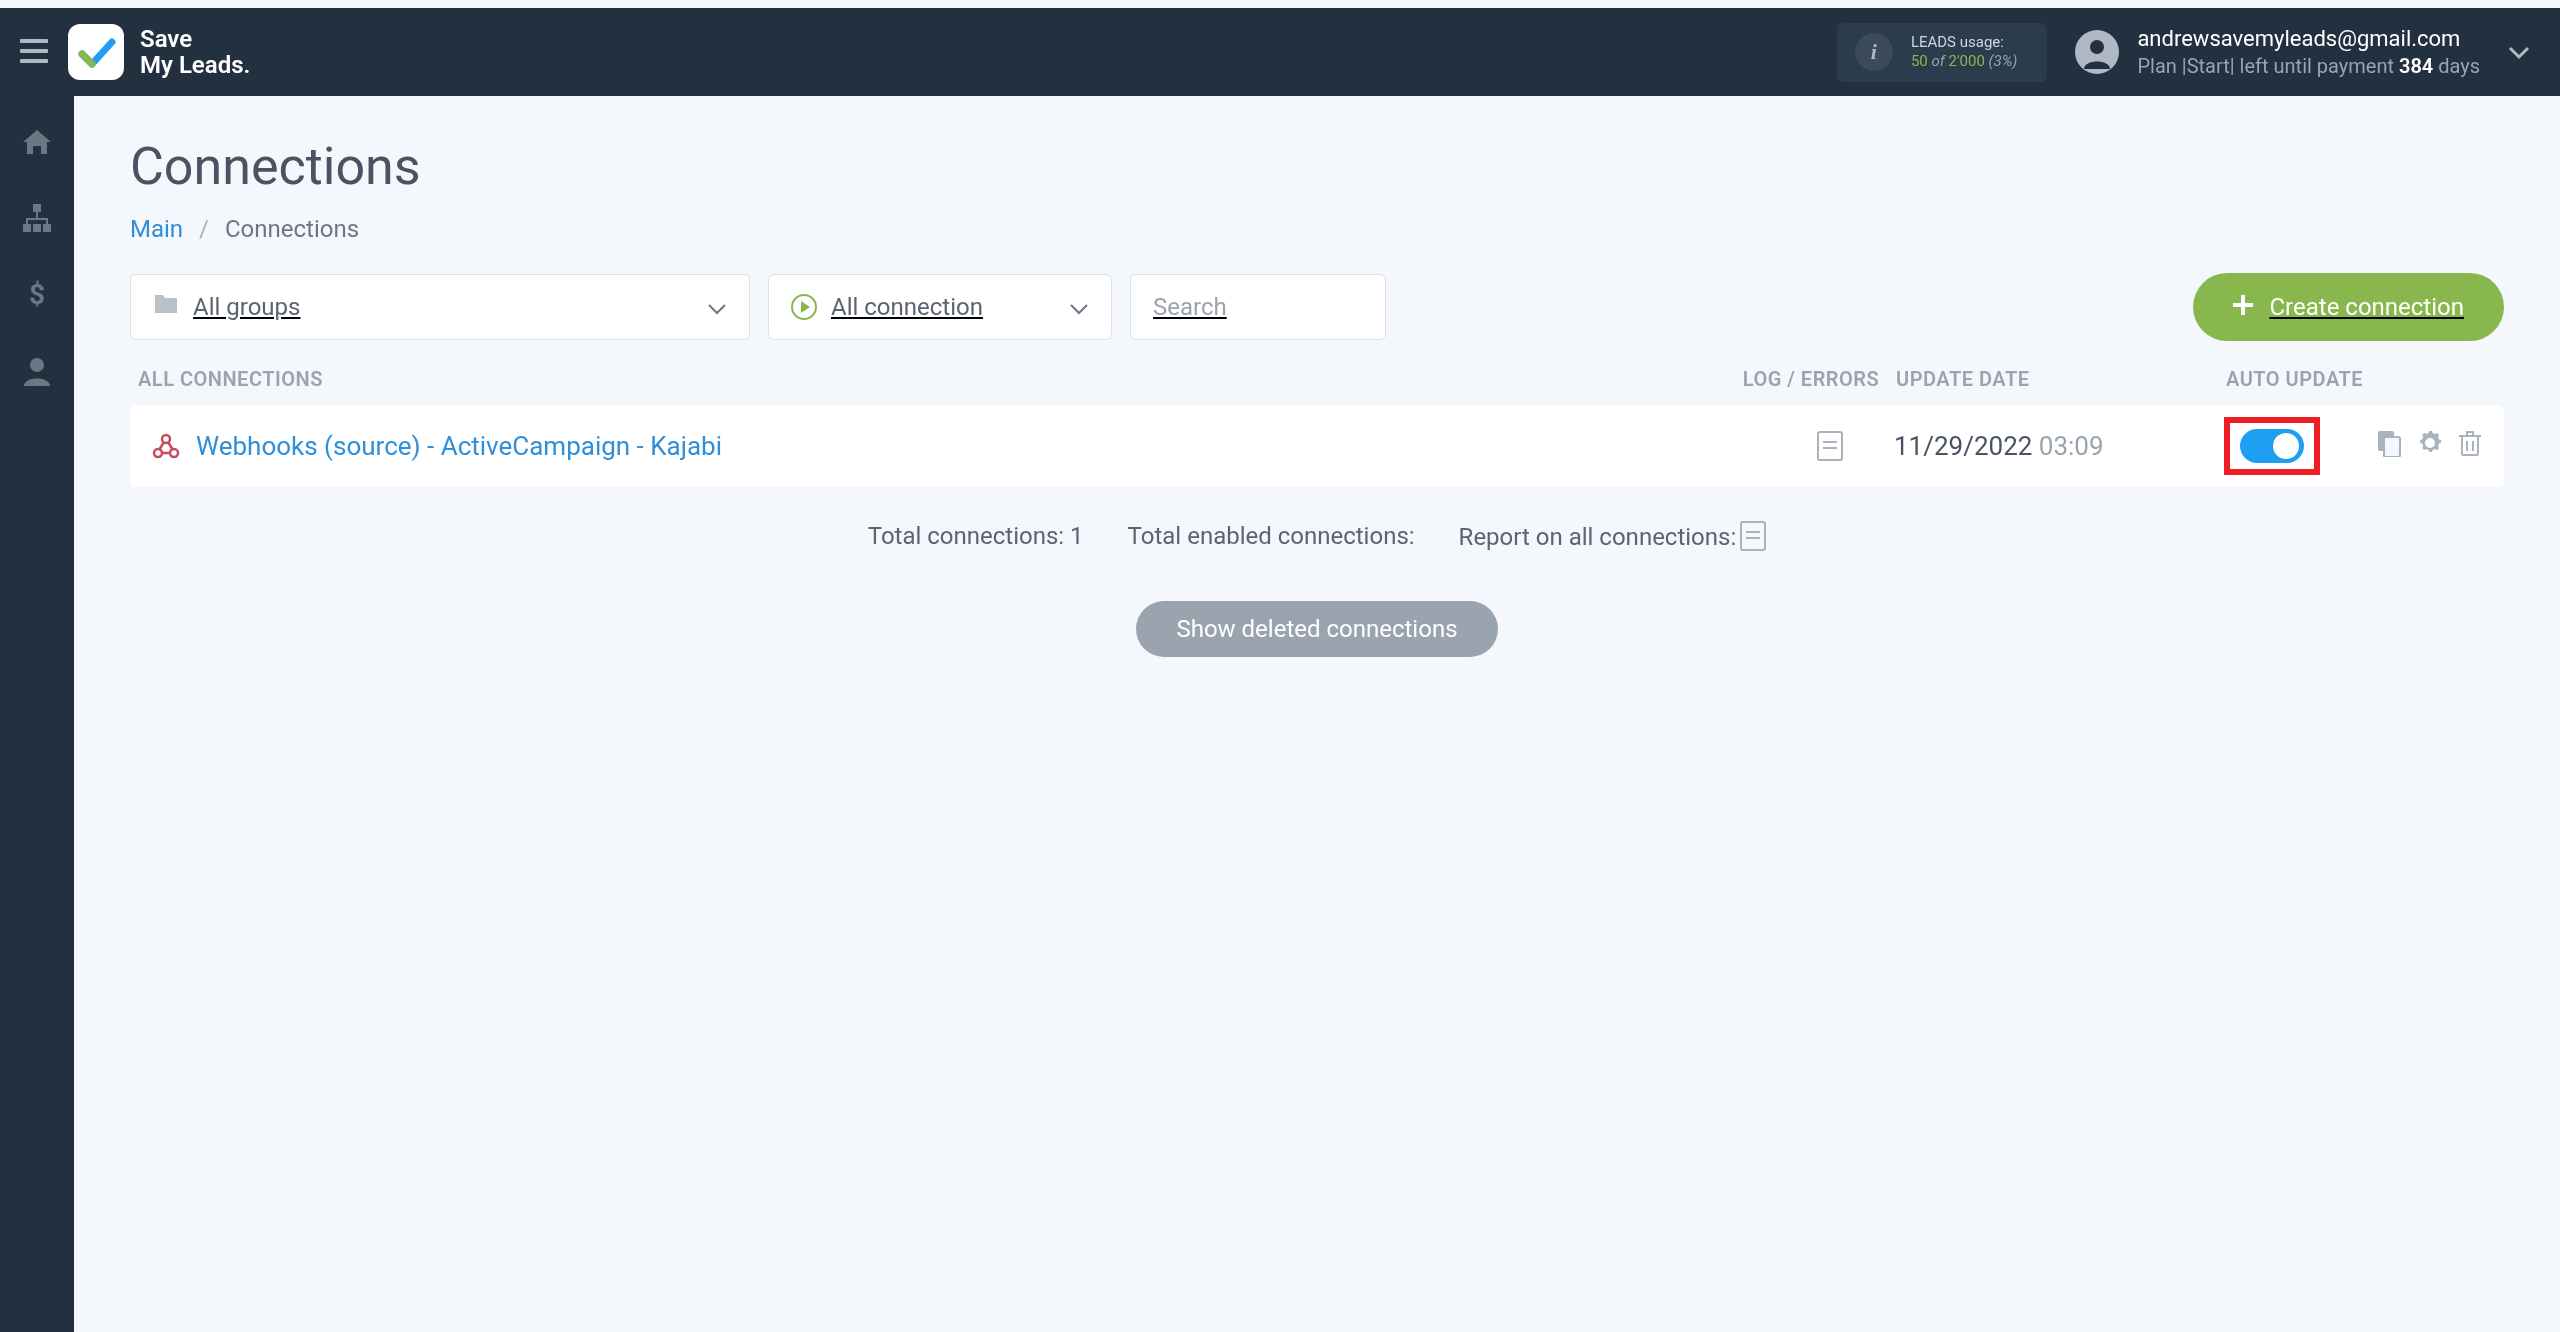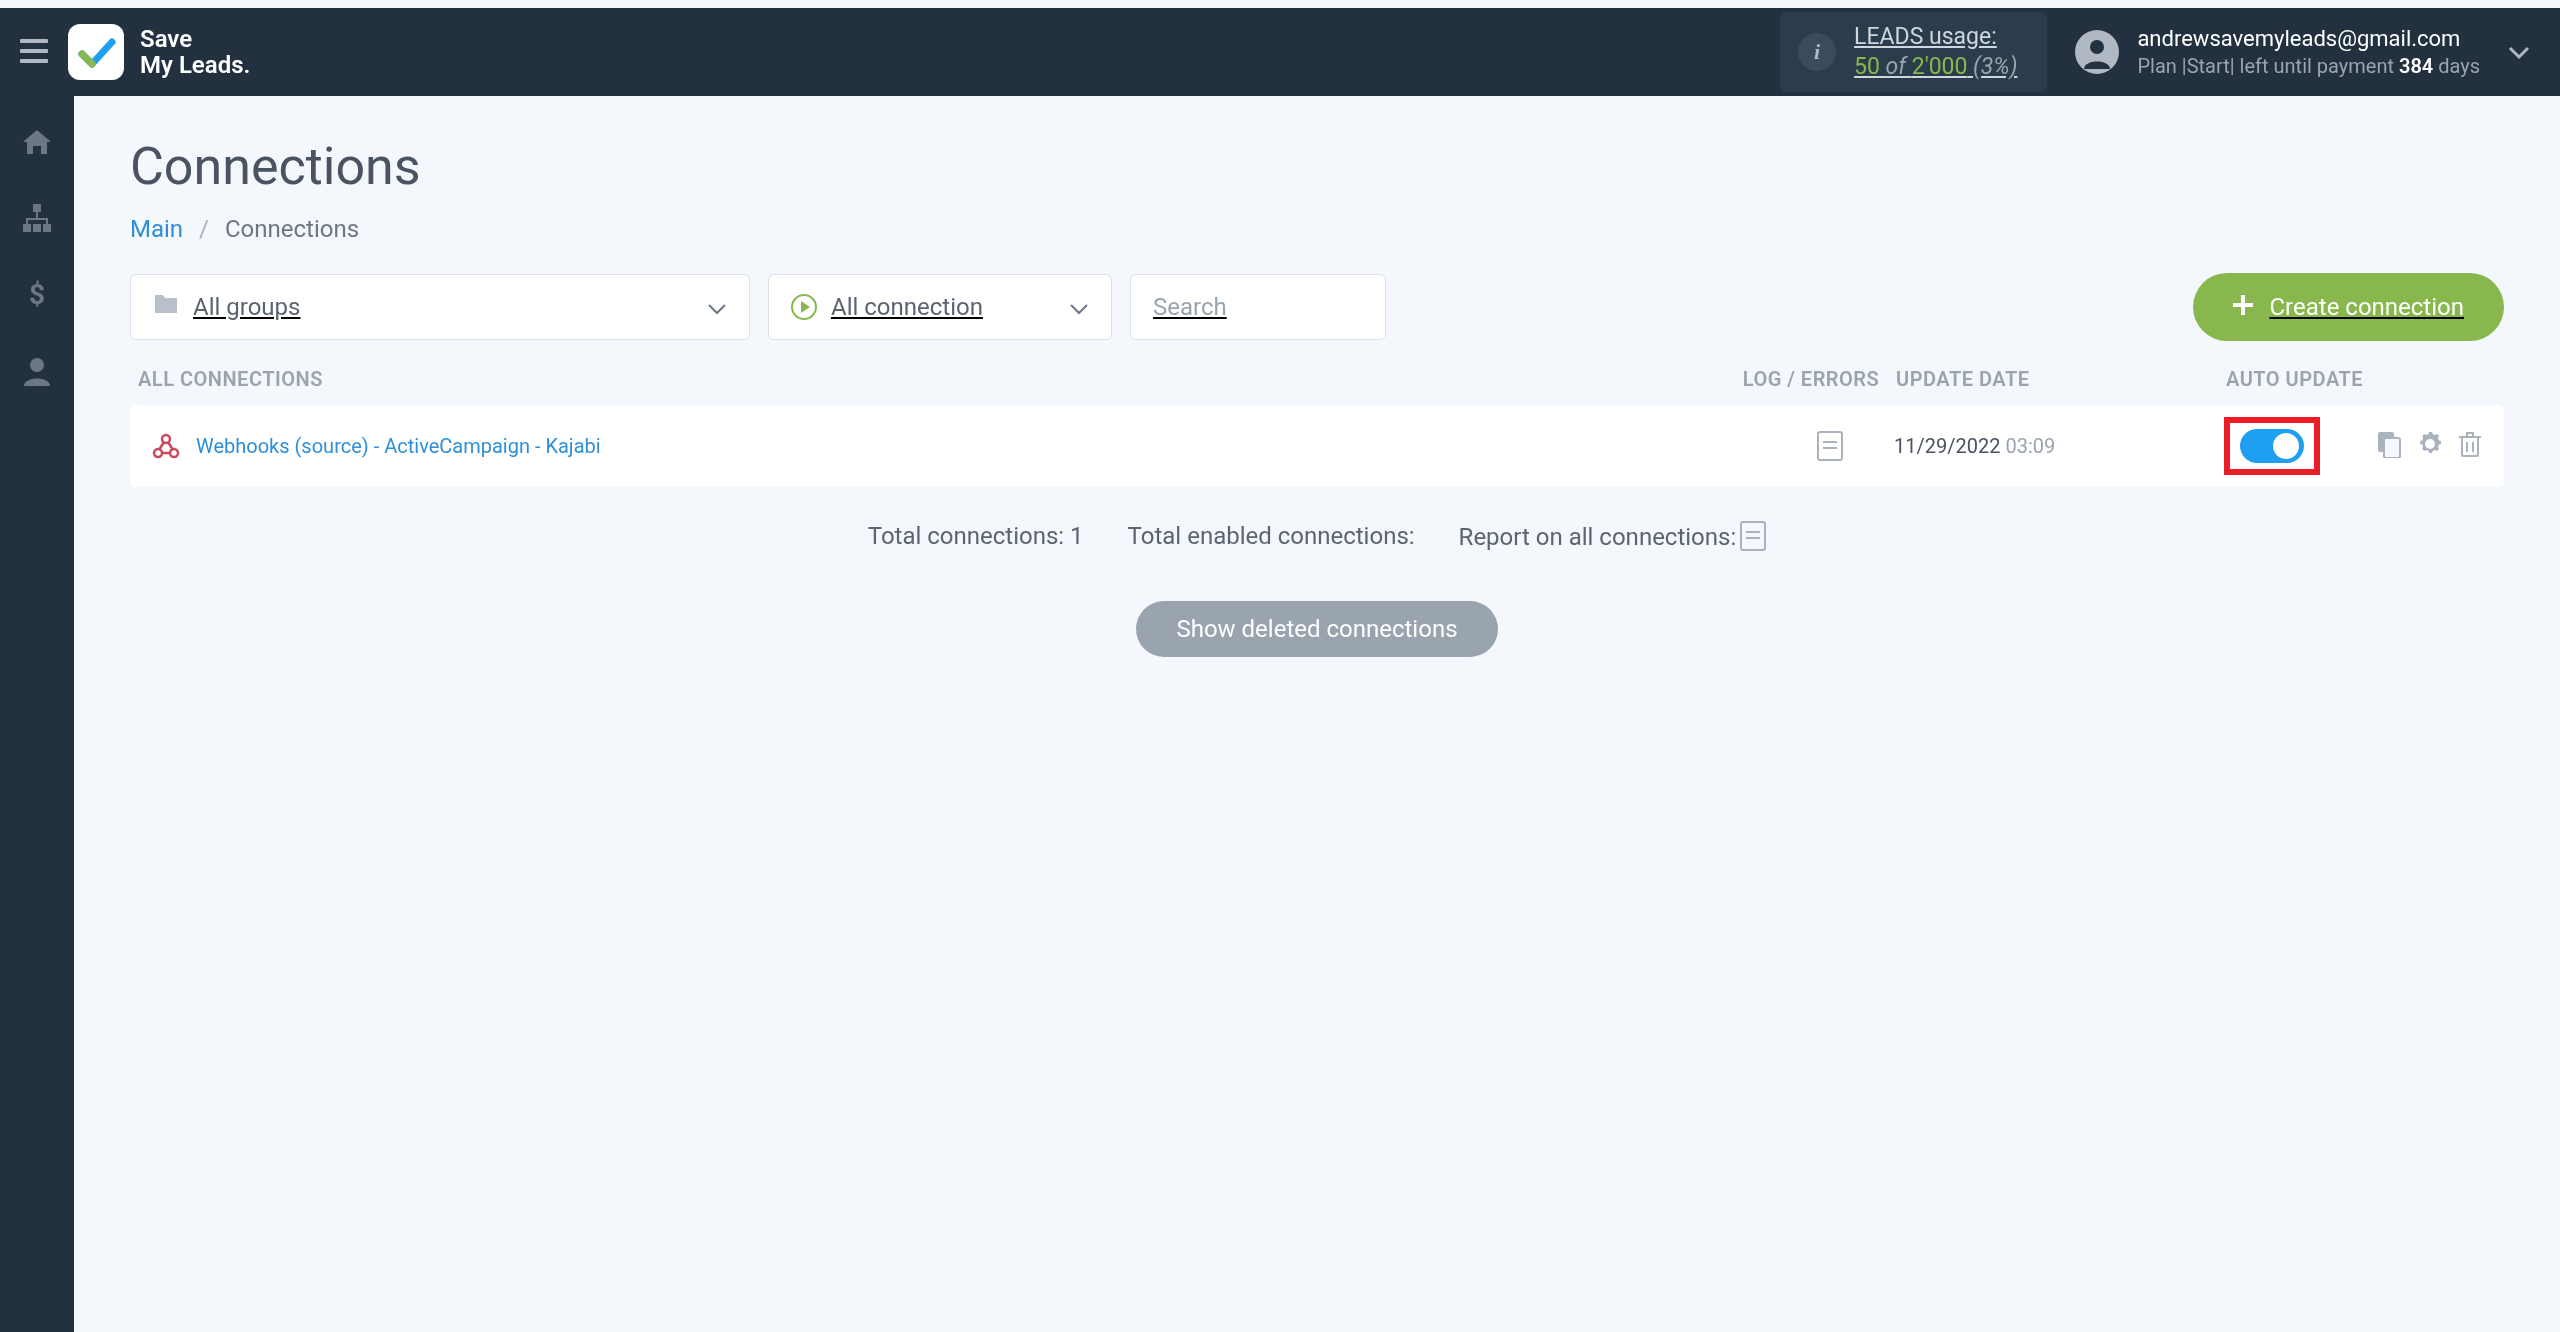--- a/index.html
+++ b/index.html
@@ -68,24 +68,23 @@
       display: flex;
       align-items: center;
       justify-content: center;
       color: #b0b8c3;
       font-weight: bold;
       font-size: 22px;
       font-family: Georgia, serif;
       font-style: italic;
     }
     .usage-text {
-      font-size: 23px;
+      font-size: 15px;
       line-height: 1.3;
       color: #cfd6de;
-      text-decoration: underline;
     }
     .usage-green { color: #88b84d; }
     .usage-italic { font-style: italic; color: #9aa4af; }
     .user-block {
       display: flex;
       align-items: center;
       gap: 18px;
       cursor: pointer;
     }
     .avatar {
@@ -216,21 +215,21 @@
     .col-auto { width: 180px; padding-left: 40px; }
     .col-actions { width: 130px; }
 
     .conn-row {
       background: #fff;
       border-radius: 6px;
       height: 82px;
       display: flex;
       align-items: center;
       padding: 0 22px;
-      font-size: 20px;
+      font-size: 26px;
     }
     .conn-name {
       flex: 1;
       display: flex;
       align-items: center;
       gap: 16px;
     }
     .conn-name a { color: #2f8fd8; text-decoration: none; }
     .conn-log { width: 128px; display: flex; justify-content: center; }
     .conn-date { width: 300px; color: #4a5361; }

